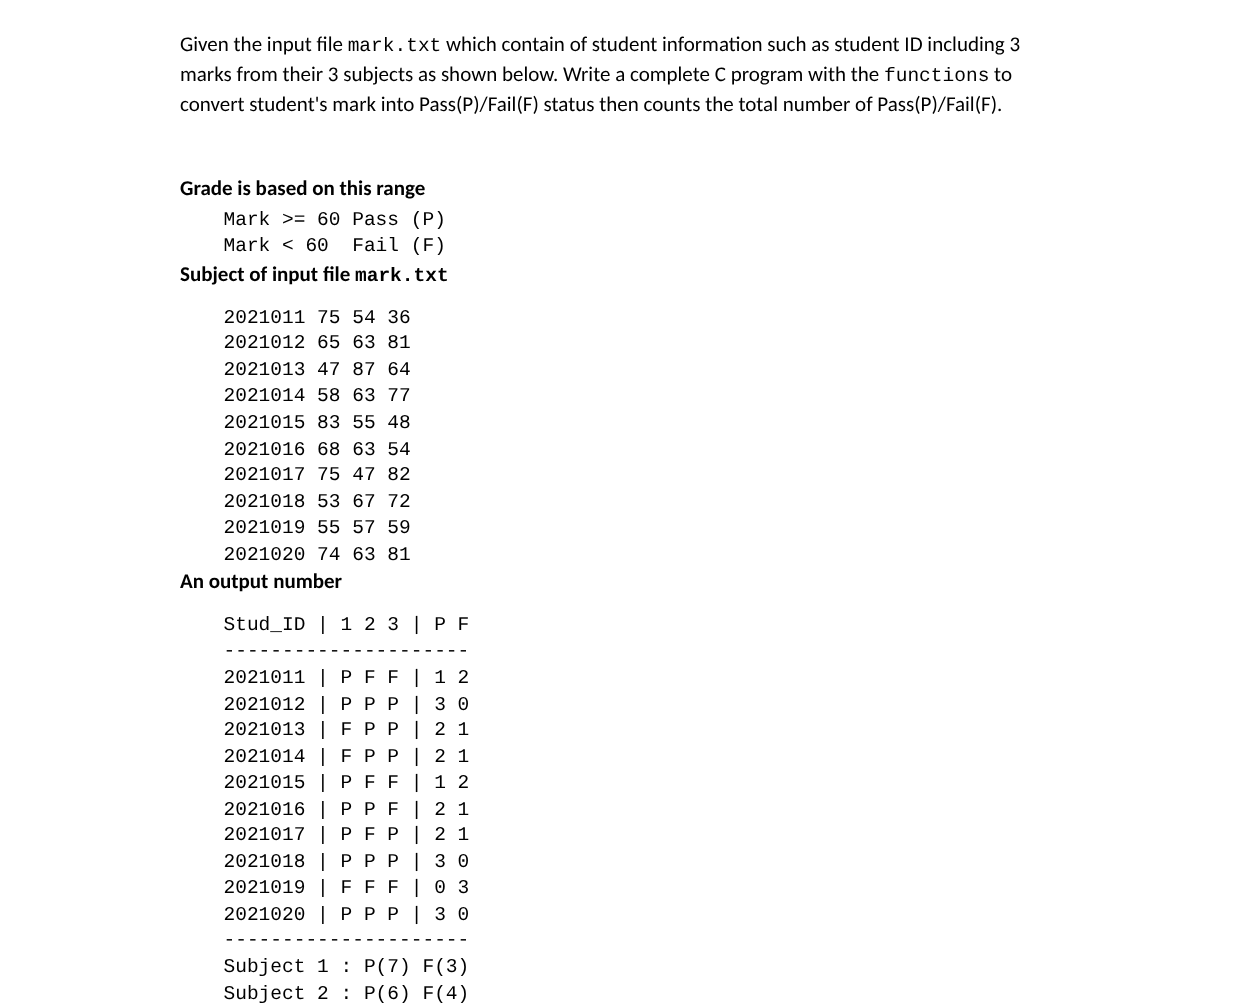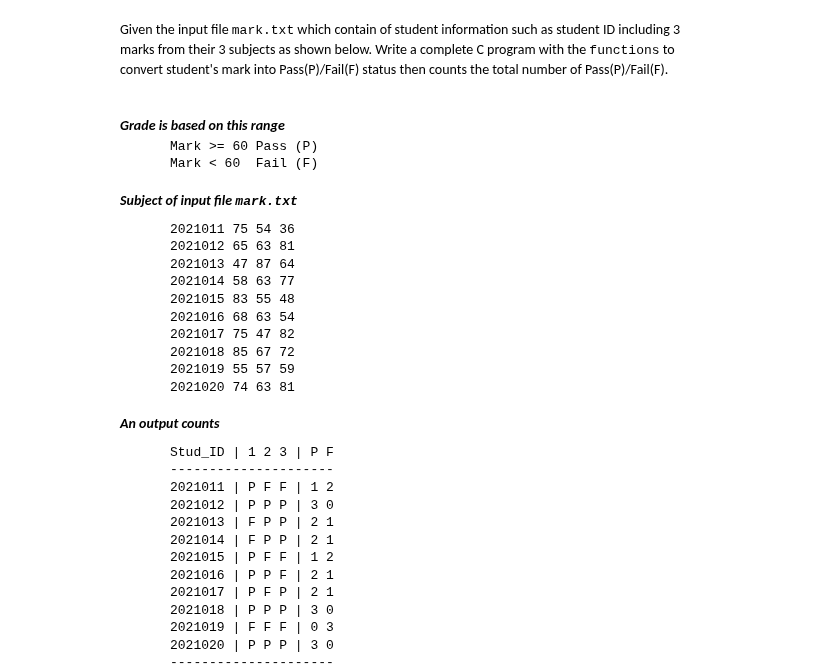--- a/index.html
+++ b/index.html
@@ -21,33 +21,31 @@
     }
     .mono {
       font-family: 'Courier New', Courier, monospace;
       font-size: 13px;
     }
     .bold {
       font-weight: bold;
     }
     .section-label {
       font-weight: bold;
-      margin-top: 18px;
       margin-bottom: 2px;
-      font-style: italic;
     }
     pre {
       font-family: 'Courier New', Courier, monospace;
       font-size: 13px;
       margin: 0;
       white-space: pre;
       line-height: 1.35;
     }
     .indent {
-      margin-left: 50px;
+      margin-left: 29px;
     }
   </style>
 </head>
 <body>
 
 <div class="intro">
   <p>
     Given the input file <span class="mono">mark.txt</span> which contain of student information such as student ID including 3 marks from their 3 subjects as shown below. Write a complete C program with the <span class="mono">functions</span> to convert student's mark into Pass(P)/Fail(F) status then counts the total number of Pass(P)/Fail(F).
   </p>
 </div>
@@ -59,25 +57,25 @@
 <p class="section-label">
   <span class="bold">Subject of input file </span><span class="mono">mark.txt</span>
 </p>
 <pre class="indent" style="margin-top:10px;">2021011 75 54 36
 2021012 65 63 81
 2021013 47 87 64
 2021014 58 63 77
 2021015 83 55 48
 2021016 68 63 54
 2021017 75 47 82
-2021018 85 67 72
+2021018 53 67 72
 2021019 55 57 59
 2021020 74 63 81</pre>
 
-<p class="section-label">An output counts</p>
+<p class="section-label">An output number</p>
 <pre class="indent" style="margin-top:10px;">Stud_ID | 1 2 3 | P F
 ---------------------
 2021011 | P F F | 1 2
 2021012 | P P P | 3 0
 2021013 | F P P | 2 1
 2021014 | F P P | 2 1
 2021015 | P F F | 1 2
 2021016 | P P F | 2 1
 2021017 | P F P | 2 1
 2021018 | P P P | 3 0

